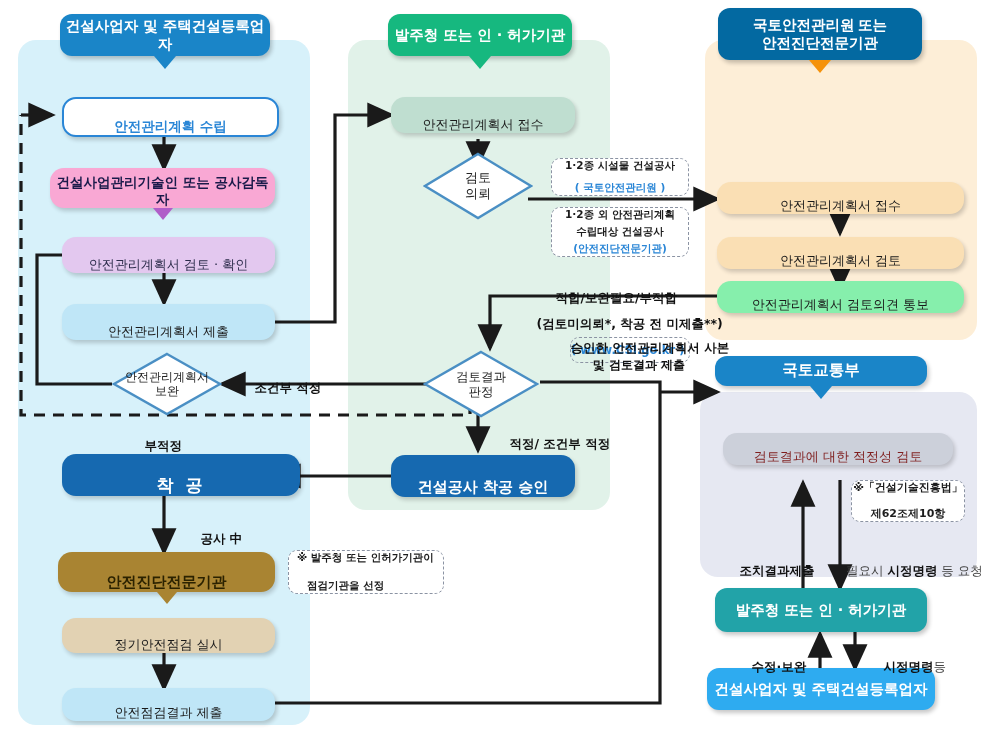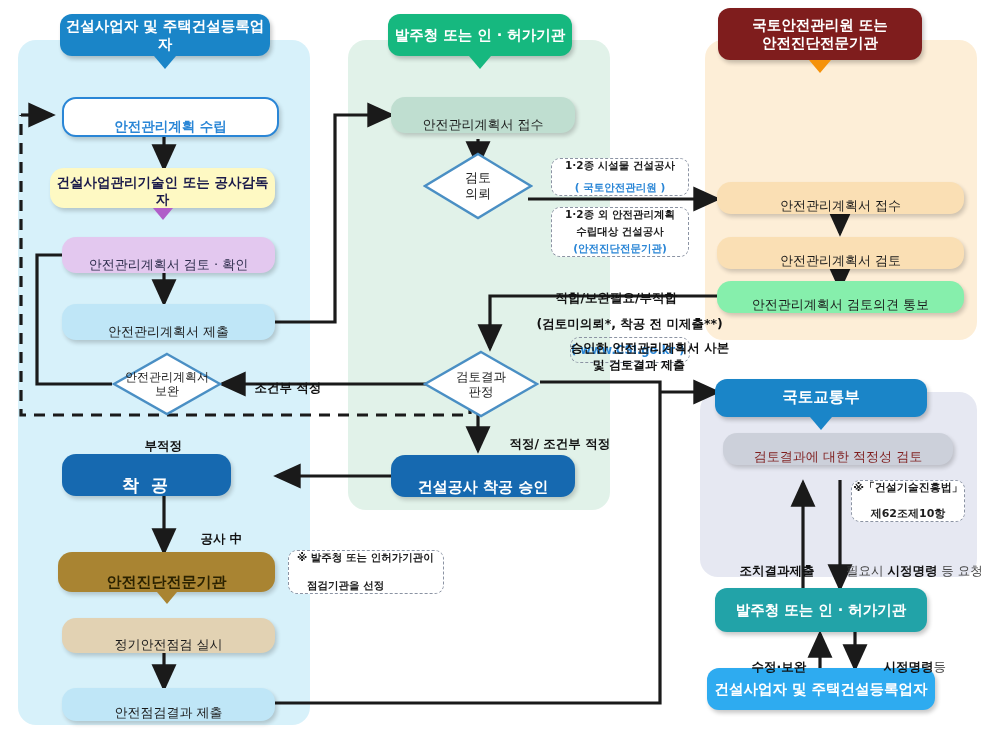--- a/index.html
+++ b/index.html
@@ -104,44 +104,44 @@
   <div class="hdr" style="left:60px;top:14px;width:210px;height:42px;font-size:14.5px;background:#1a85c8;">
     <span>건설사업자 및 주택건설등록업자</span>
     <i class="tail" style="border-top:13px solid #1a85c8;"></i>
   </div>
 
   <div class="hdr" style="left:388px;top:14px;width:184px;height:42px;font-size:14.5px;background:#16b87f;">
     <span>발주청 또는 인 · 허가기관</span>
     <i class="tail" style="border-top:13px solid #16b87f;"></i>
   </div>
 
-  <div class="hdr" style="left:718px;top:8px;width:204px;height:52px;font-size:14.5px;background:#7f1d1d;white-space:pre-line;">
+  <div class="hdr" style="left:718px;top:8px;width:204px;height:52px;font-size:14.5px;background:#0369a1;white-space:pre-line;font-family:Liberation Serif, serif;">
     <span>국토안전관리원 또는
 안전진단전문기관</span>
     <i class="tail" style="border-top:13px solid #f5920b;"></i>
   </div>
 
-  <div class="hdr" style="left:715px;top:379px;width:212px;height:38px;font-size:15.5px;background:#1a85c8;">
+  <div class="hdr" style="left:715px;top:356px;width:212px;height:30px;font-size:15.5px;background:#1a85c8;">
     <span>국토교통부</span>
     <i class="tail" style="border-top:13px solid #1a85c8;"></i>
   </div>
 
   <div class="hdr" style="left:715px;top:588px;width:212px;height:44px;font-size:14.5px;background:#22a3a8;">
     <span>발주청 또는 인 · 허가기관</span>
   </div>
 
   <div class="hdr" style="left:707px;top:668px;width:228px;height:42px;font-size:14.5px;background:#2eabf0;">
     <span>건설사업자 및 주택건설등록업자</span>
   </div>
 
   <div class="node" style="left:62px;top:97px;width:213px;height:36px;background:#ffffff;border:2.4px solid #2a86d6;color:#2a86d6;font-size:13.5px;font-weight:bold;">
     <span>안전관리계획 수립</span>
   </div>
 
-  <div class="node" style="left:50px;top:168px;width:225px;height:40px;background:#fef9c3;color:#1a1a4a;font-size:13.5px;font-weight:bold;">
+  <div class="node" style="left:50px;top:168px;width:225px;height:40px;background:#f9a8d4;color:#1a1a4a;font-size:13.5px;font-weight:bold;">
     <span>건설사업관리기술인 또는 공사감독자</span>
     <i class="tail" style="border-top:12px solid #b05ec9;"></i>
   </div>
 
   <div class="node" style="left:62px;top:237px;width:213px;height:36px;background:#e3c8ef;color:#2b2b4a;font-size:13px;">
     <span>안전관리계획서 검토 ·  확인</span>
   </div>
 
   <div class="node" style="left:62px;top:304px;width:213px;height:36px;background:#bfe6f7;color:#1a1a1a;font-size:13px;">
     <span>안전관리계획서 제출</span>
@@ -150,21 +150,21 @@
   <div class="diamond" style="left:112px;top:352px;width:110px;height:64px;">
     <svg width="110" height="64" viewBox="0 0 110 64">
       <polygon points="55,2 108,32 55,62 2,32" fill="#ffffff" stroke="#4a8fc4" stroke-width="2.4"></polygon>
     </svg>
     <div class="dtext" style="font-size:12px;white-space:pre-line;">
       <span>안전관리계획서
 보완</span>
     </div>
   </div>
 
-  <div class="node" style="left:62px;top:454px;width:169px;height:42px;background:#1669b0;color:#fff;font-size:17px;font-weight:bold;letter-spacing:3px;">
+  <div class="node" style="left:62px;top:454px;width:238px;height:42px;background:#1669b0;color:#fff;font-size:17px;font-weight:bold;letter-spacing:3px;">
     <span>착 공</span>
   </div>
 
   <div class="node" style="left:58px;top:552px;width:217px;height:40px;background:#a98432;color:#2b2200;font-size:15px;font-weight:bold;">
     <span>안전진단전문기관</span>
     <i class="tail" style="border-top:12px solid #a98432;"></i>
   </div>
 
   <div class="node" style="left:62px;top:618px;width:213px;height:35px;background:#e2d2b3;color:#1a1a1a;font-size:13px;">
     <span>정기안전점검 실시</span>

